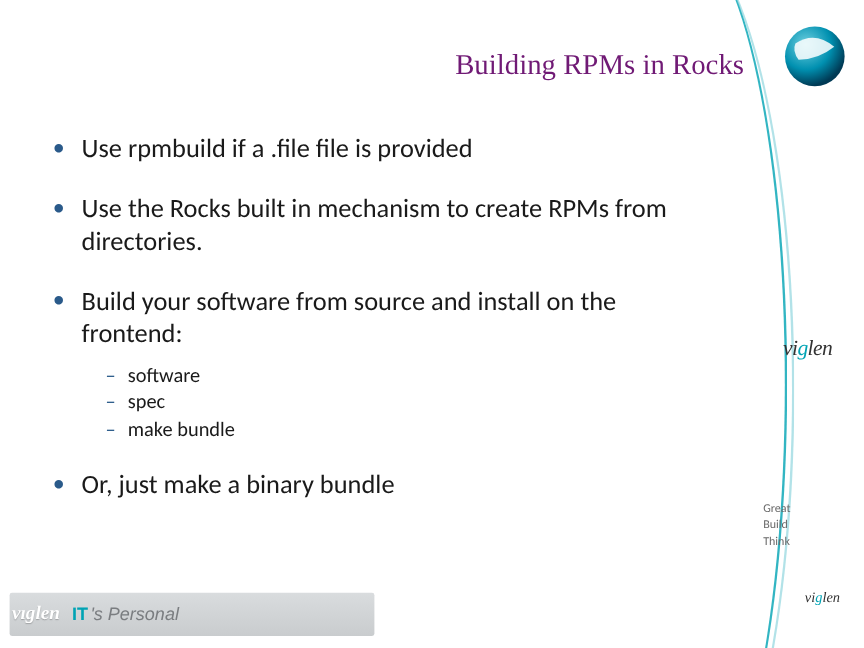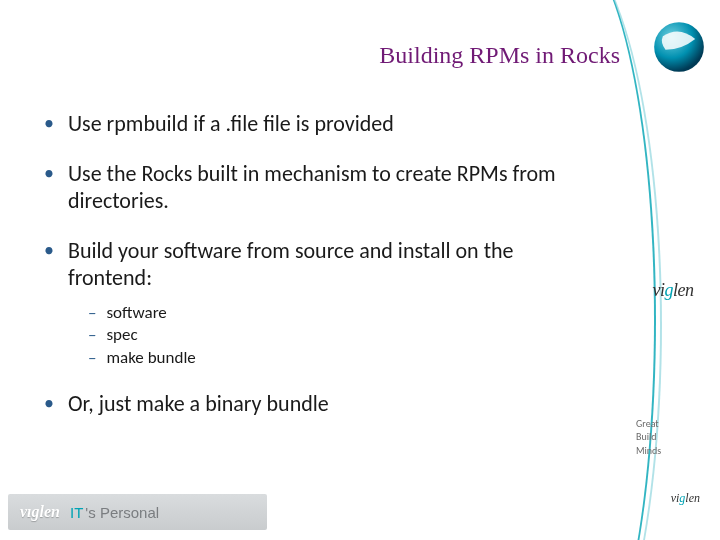--- a/index.html
+++ b/index.html
@@ -141,46 +141,46 @@
     font-style: italic;
     font-size: 12px;
     color: #333;
   }
   .mini-logo .accent { color: #00a3b4; }
   
   .footer {
     position: absolute;
     bottom: 10px;
     left: 8px;
-    width: 259px;
+    width: 304px;
     height: 36px;
     background: linear-gradient(180deg, #d9dcde 0%, #c9ccce 100%);
     display: flex;
     align-items: center;
-    padding-left: 12px;
+    padding-left: 2px;
     border-radius: 2px;
   }
   .footer .flogo {
     font-family: Georgia, serif;
     font-style: italic;
     font-weight: 700;
     font-size: 16px;
     color: #ffffff;
     text-shadow: 0 1px 1px rgba(0,0,0,0.25);
     margin-right: 10px;
   }
   .footer .it {
     font-family: Arial, sans-serif;
     font-size: 15px;
     color: #7a7d80;
     font-weight: 400;
   }
   .footer .it b {
     color: #00a3b4;
-    font-weight: 400;
+    font-weight: 700;
     margin-right: 2px;
   }
 </style>
 </head>
 <body>
 
 <div class="slide">
 
   <div class="title">Building RPMs in Rocks</div>
 
@@ -235,25 +235,25 @@
     </svg>
   </div>
 
   <div class="brand-side">
     <span class="vig">vi<span class="accent">g</span>len</span>
   </div>
 
   <div class="tagline">
     <div>Great</div>
     <div>Build</div>
-    <div>Minds</div>
+    <div>Think</div>
   </div>
 
   <div class="mini-logo">
     vi<span class="accent">g</span>len
   </div>
 
   <div class="footer">
     <span class="flogo">vı<span style="color:#fff">g</span>len</span>
-    <span class="it"><b>IT</b><span style="margin-top:37px;">'s Personal</span></span>
+    <span class="it"><b>IT</b><span style="font-style:italic;margin-top:37px;">'s Personal</span></span>
   </div>
 
 </div>
 
 </body></html>

